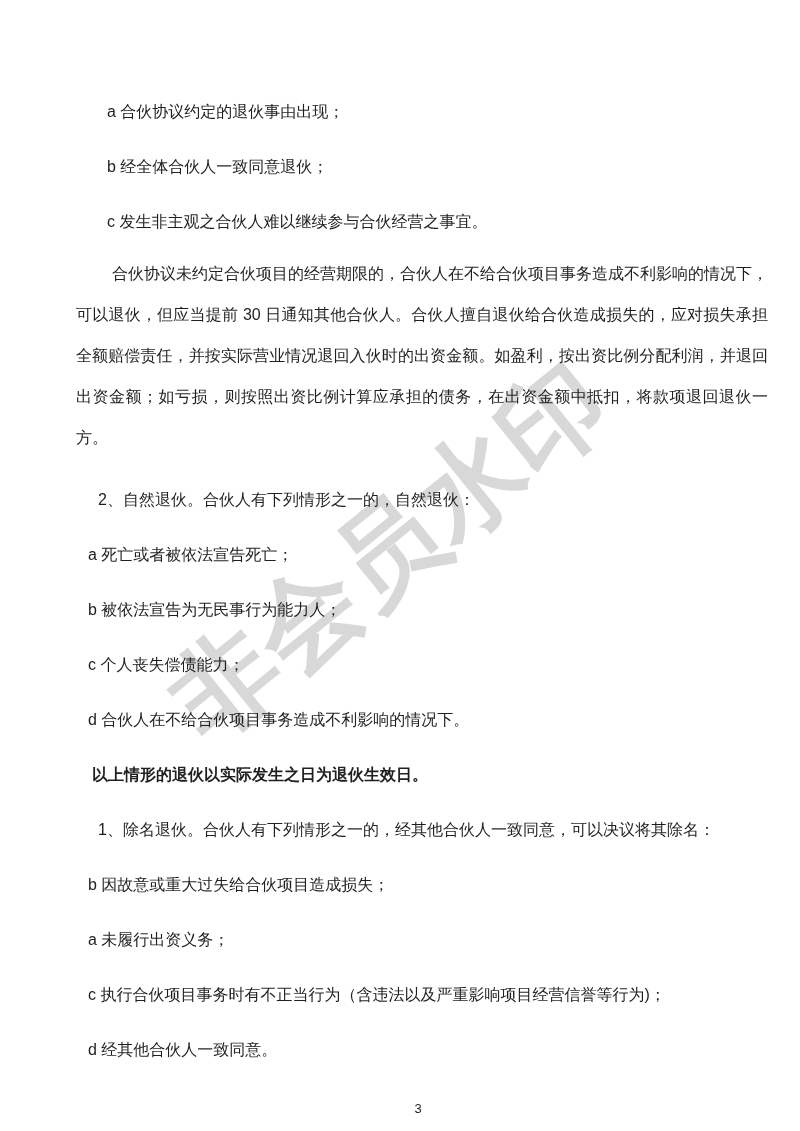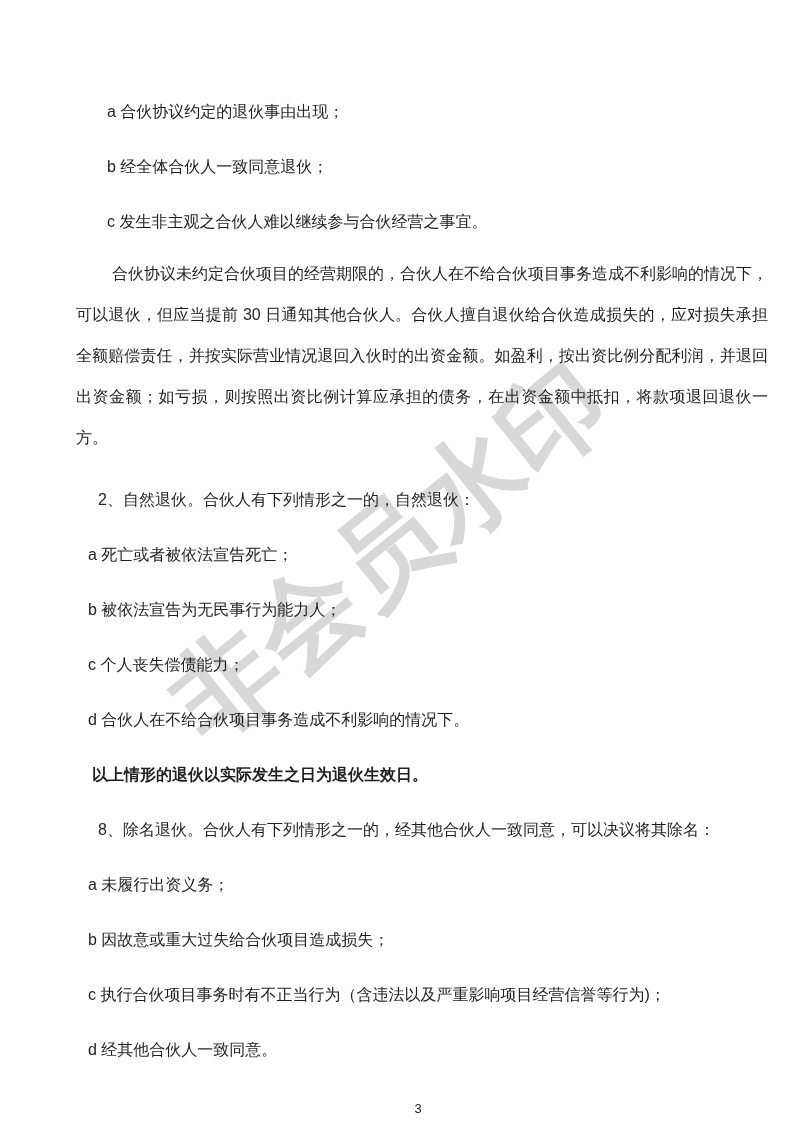--- a/index.html
+++ b/index.html
@@ -81,22 +81,22 @@
 
     <p class="para">合伙协议未约定合伙项目的经营期限的，合伙人在不给合伙项目事务造成不利影响的情况下，可以退伙，但应当提前 30 日通知其他合伙人。合伙人擅自退伙给合伙造成损失的，应对损失承担全额赔偿责任，并按实际营业情况退回入伙时的出资金额。如盈利，按出资比例分配利润，并退回出资金额；如亏损，则按照出资比例计算应承担的债务，在出资金额中抵扣，将款项退回退伙一方。</p>
 
     <p class="line l-num gap-before">2、自然退伙。合伙人有下列情形之一的，自然退伙：</p>
     <p class="line l-letter2">a 死亡或者被依法宣告死亡；</p>
     <p class="line l-letter2">b 被依法宣告为无民事行为能力人；</p>
     <p class="line l-letter2">c 个人丧失偿债能力；</p>
     <p class="line l-letter2">d 合伙人在不给合伙项目事务造成不利影响的情况下。</p>
     <p class="line l-note">以上情形的退伙以实际发生之日为退伙生效日。</p>
 
-    <p class="line l-num">8、除名退伙。合伙人有下列情形之一的，经其他合伙人一致同意，可以决议将其除名：</p>
+    <p class="line l-num">1、除名退伙。合伙人有下列情形之一的，经其他合伙人一致同意，可以决议将其除名：</p>
+    <p class="line l-letter2">b 因故意或重大过失给合伙项目造成损失；</p>
     <p class="line l-letter2">a 未履行出资义务；</p>
-    <p class="line l-letter2">b 因故意或重大过失给合伙项目造成损失；</p>
     <p class="line l-letter2">c 执行合伙项目事务时有不正当行为（含违法以及严重影响项目经营信誉等行为)；</p>
     <p class="line l-letter2">d 经其他合伙人一致同意。</p>
 
     <p class="page-number">3</p>
 
   </div>
 </div>
 
 </body></html>

